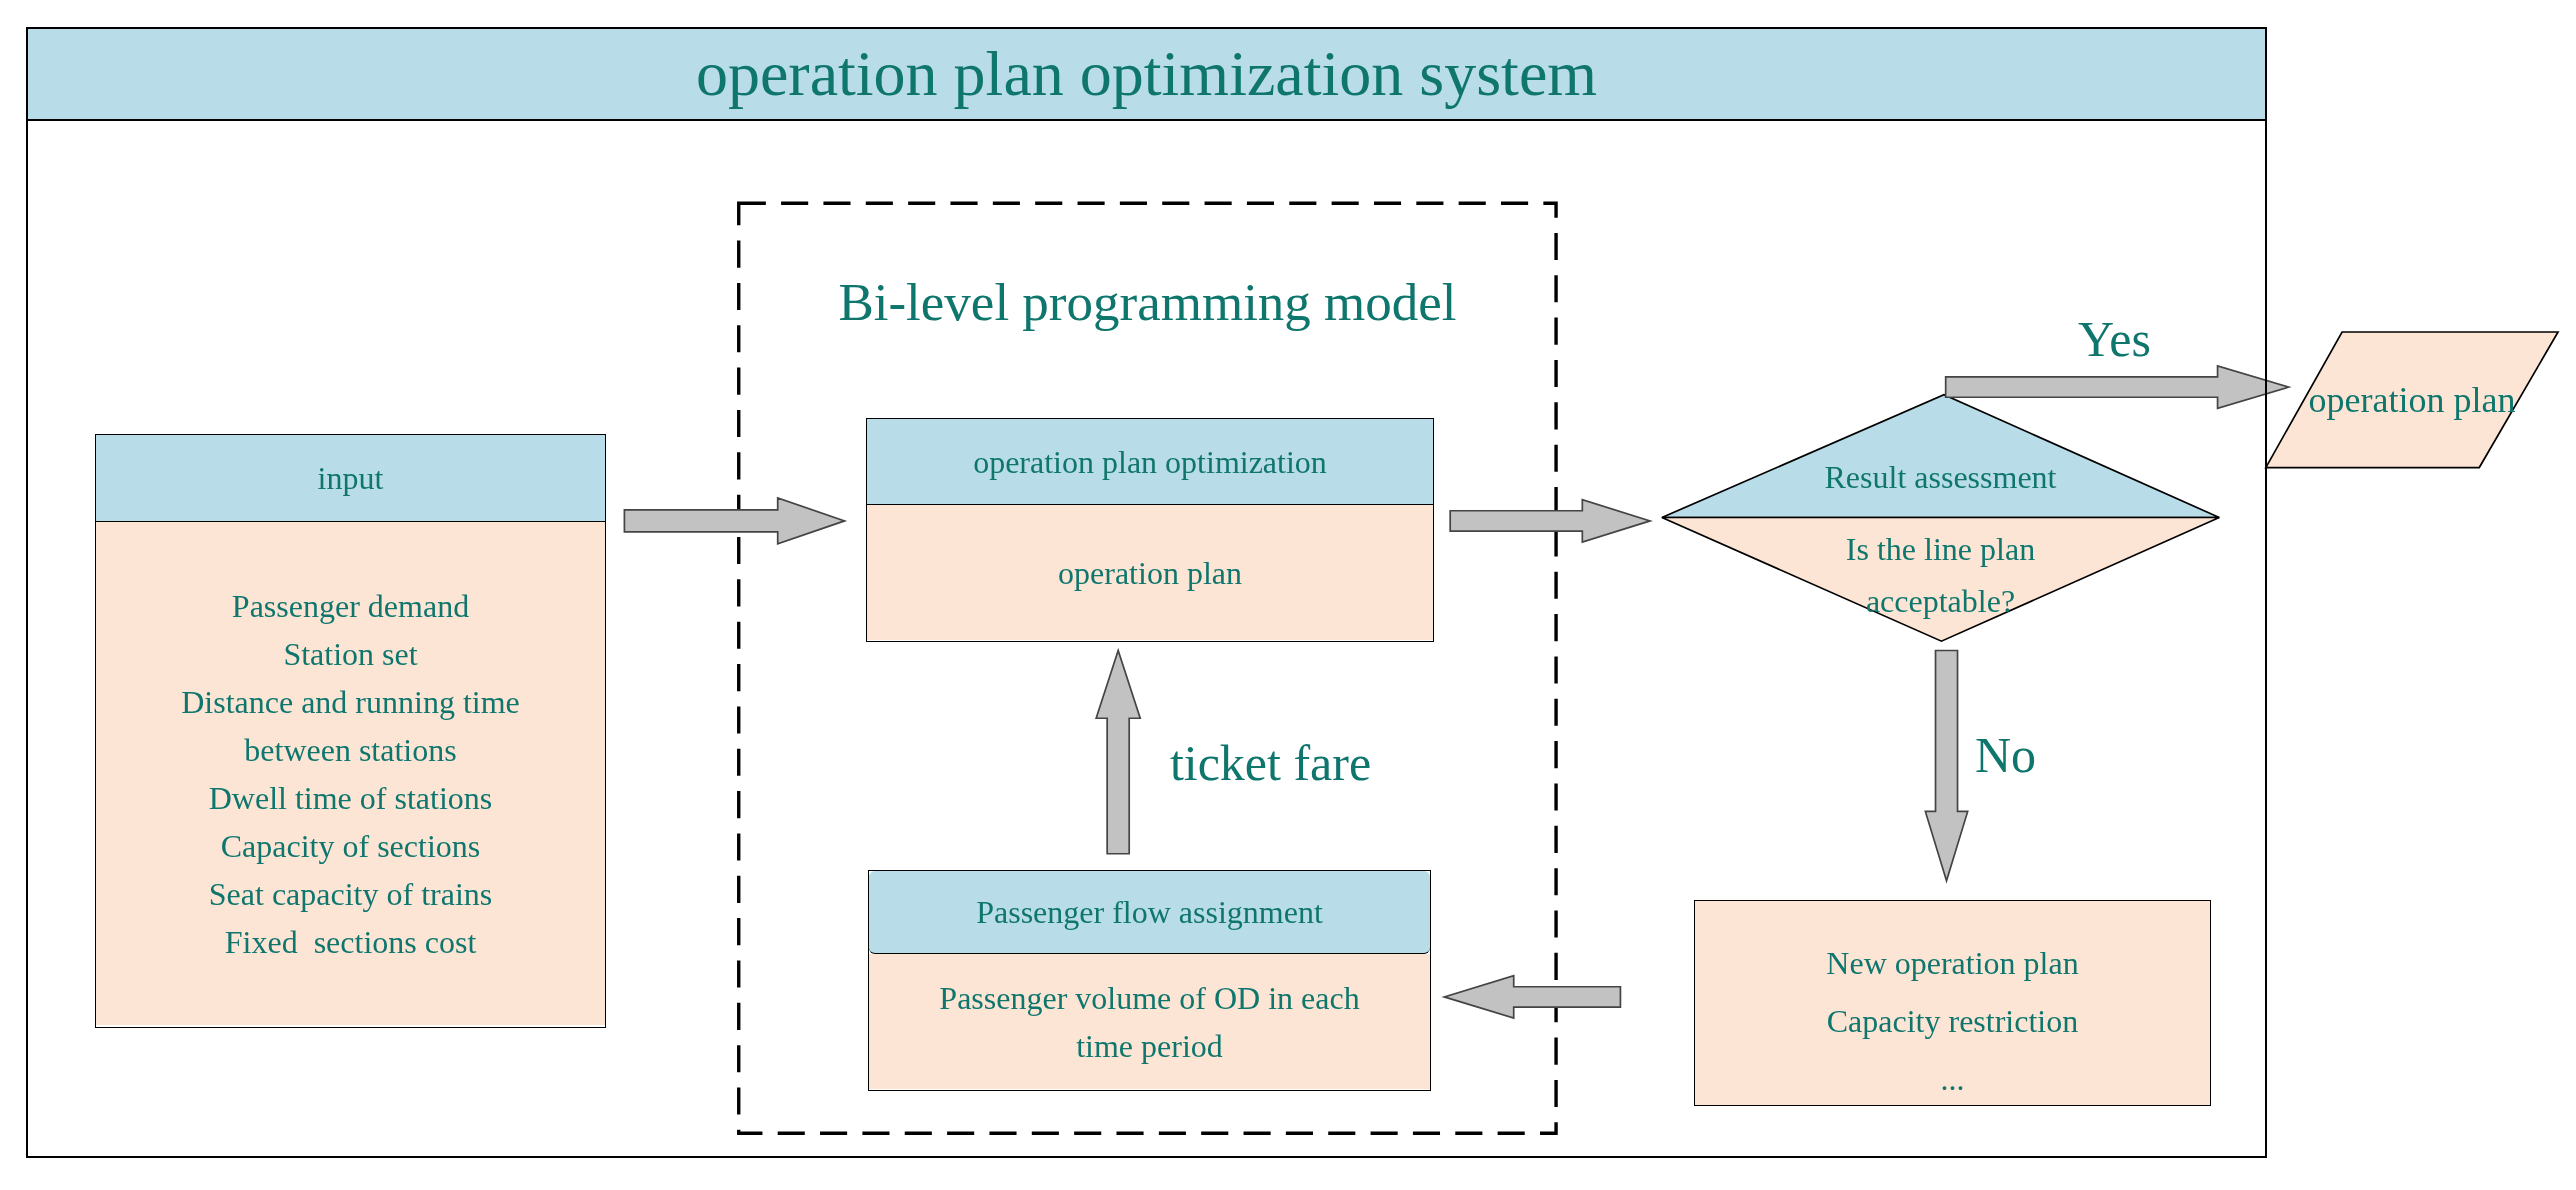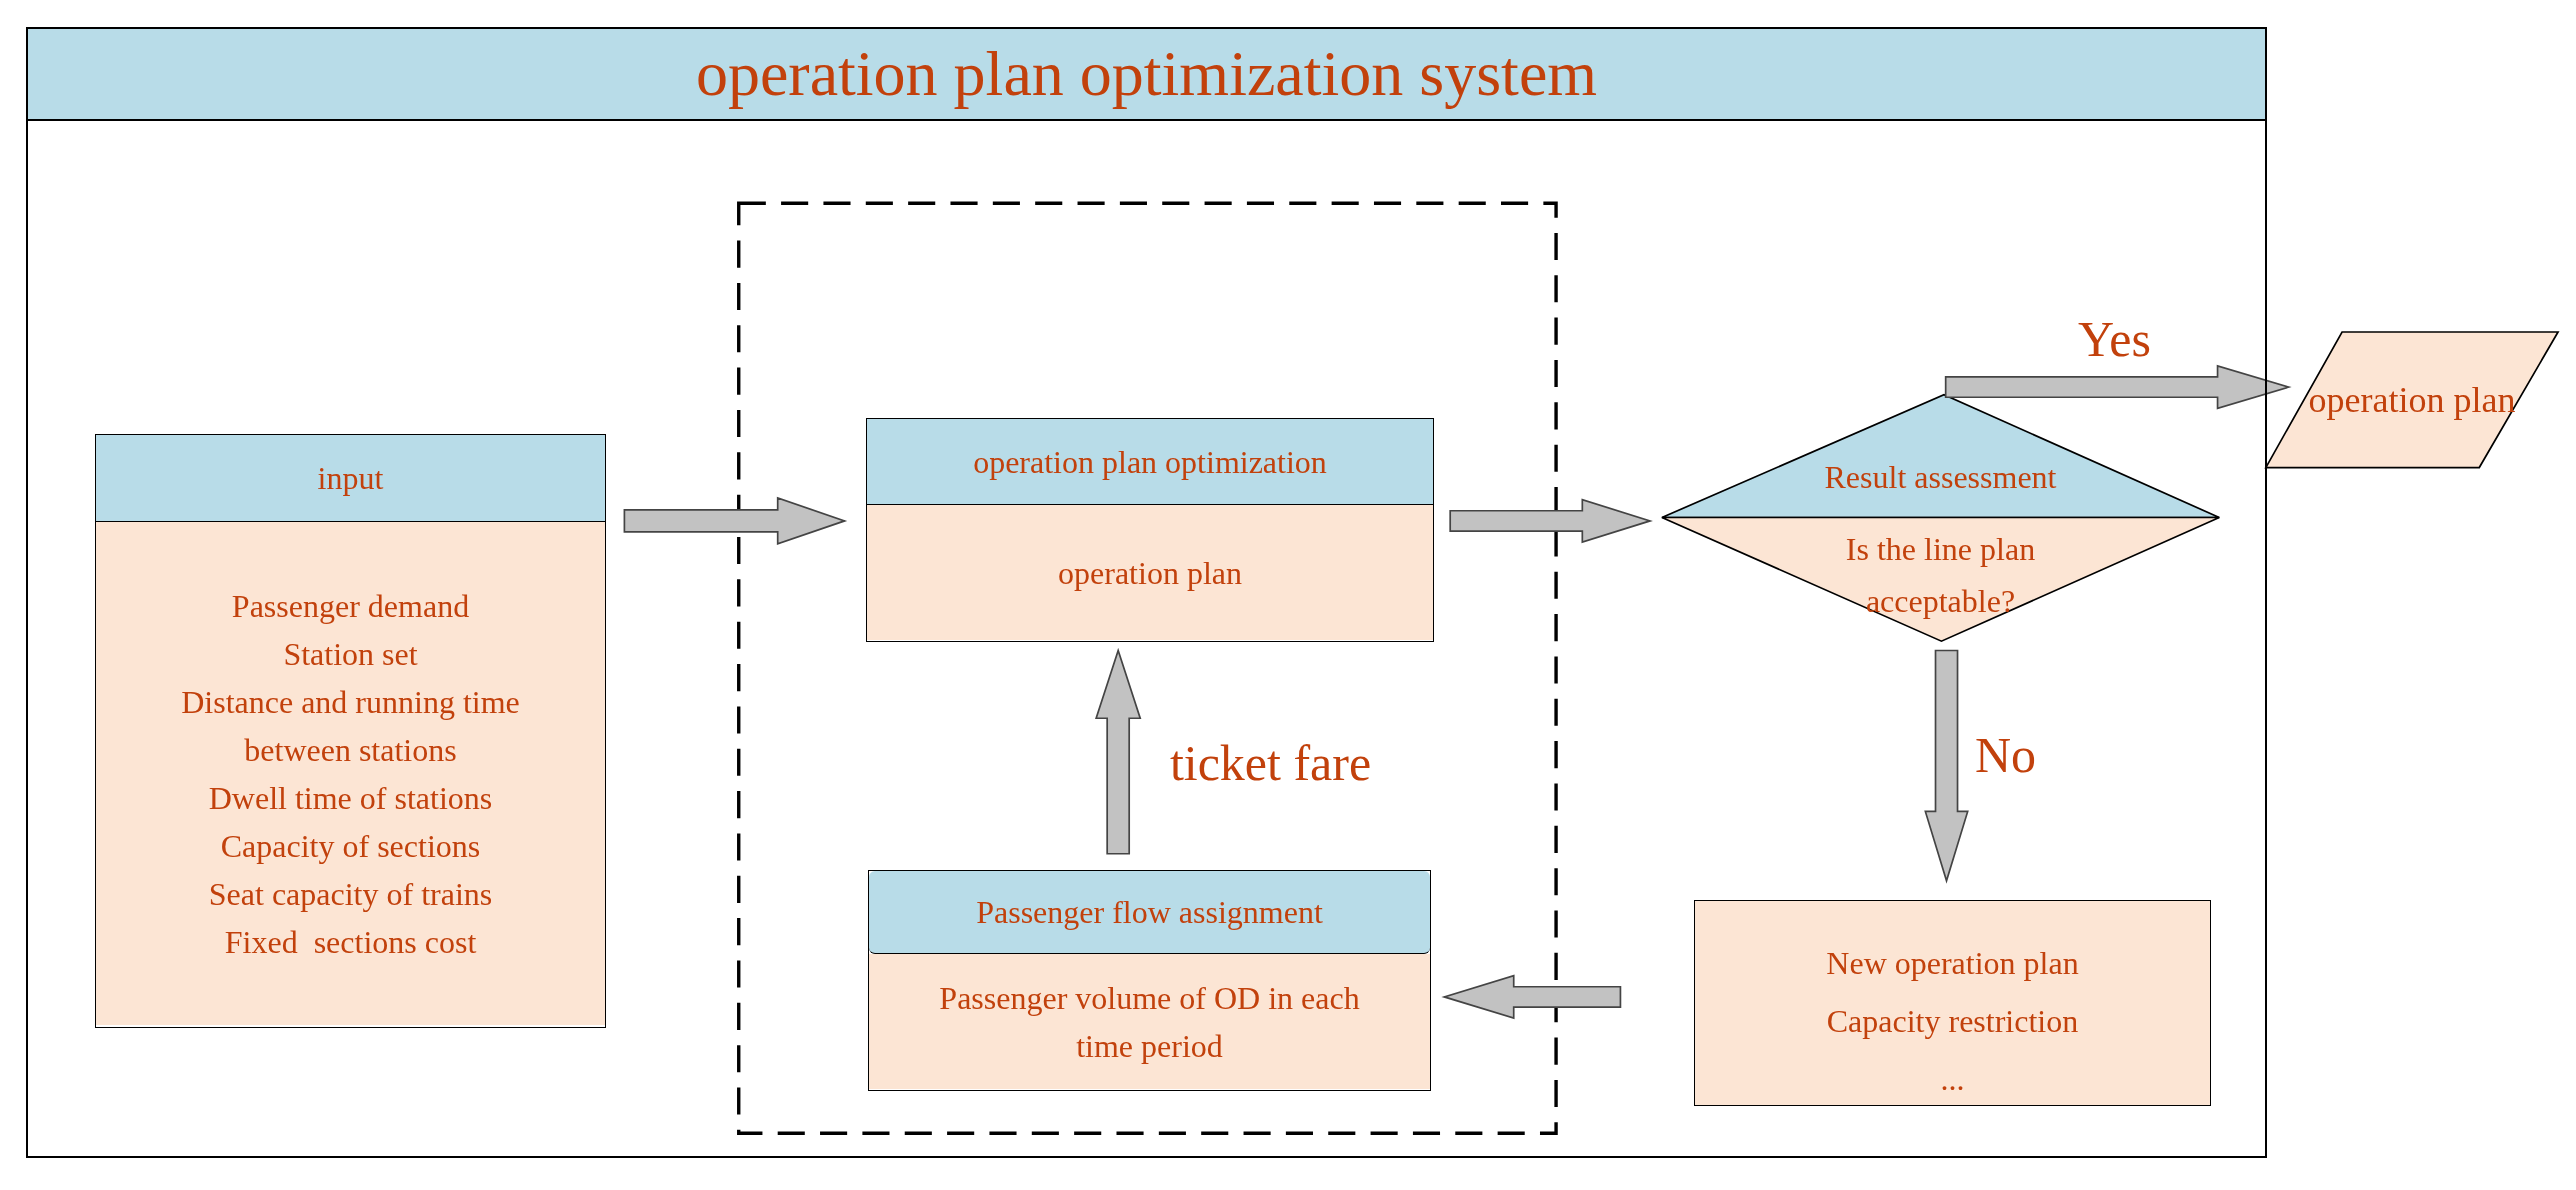--- a/index.html
+++ b/index.html
@@ -1,18 +1,18 @@
 <!DOCTYPE html>
 <html style="font-size:13.6px"><head>
 <meta charset="utf-8">
 <style>
   html,body{margin:0;padding:0;background:#fff;}
   .canvas{
     position:relative;width:2576px;height:1190px;background:#ffffff;
-    font-family:"Liberation Serif","DejaVu Serif",serif;color:#c2410c;overflow:hidden;
+    font-family:"Liberation Serif","DejaVu Serif",serif;color:#0f766e;overflow:hidden;
   }
   .abs{position:absolute;box-sizing:border-box;}
   .center{display:flex;align-items:center;justify-content:center;text-align:center;}
   .col{display:flex;flex-direction:column;align-items:center;justify-content:center;text-align:center;}
   .blue{background:#b8dce8;}
   .peach{background:#fce5d4;}
   .bordered{border:1.7px solid #000;}
   .t38{font-size:32px;line-height:48px;}
   .t42{font-size:36px;}
   .t50{font-size:50px;}
@@ -47,20 +47,21 @@
 
     <polygon points="1307,1008 1333,1008 1333,848 1346,848 1320,768 1294,848 1307,848" fill="#c2c2c2" stroke="#444" stroke-width="2"></polygon>
   </svg>
 
   <div class="abs" style="left:26px;top:27px;width:2241px;height:1131px;border:2.5px solid #000;"></div>
 
   <div class="abs center blue t76" style="left:26px;top:27px;width:2241px;height:94px;border:2.5px solid #000;">
     <span>operation plan optimization system</span>
   </div>
 
+  <div class="abs center t62" style="left:739px;top:259px;width:817px;height:85px;">Bi-level programming model</div>
 
   <div class="abs bordered" style="left:95px;top:413px;width:511px;height:594px;margin-top:21px;">
     <div class="center blue t38" style="width:100%;height:87px;border-bottom:1.7px solid #000;box-sizing:border-box;">input</div>
     <div class="col peach t38 prewrap" style="width:100%;height:503px;">
       <div>Passenger demand</div>
       <div>Station set</div>
       <div>Distance and running time</div>
       <div>between stations</div>
       <div>Dwell time of stations</div>
       <div>Capacity of sections</div>

